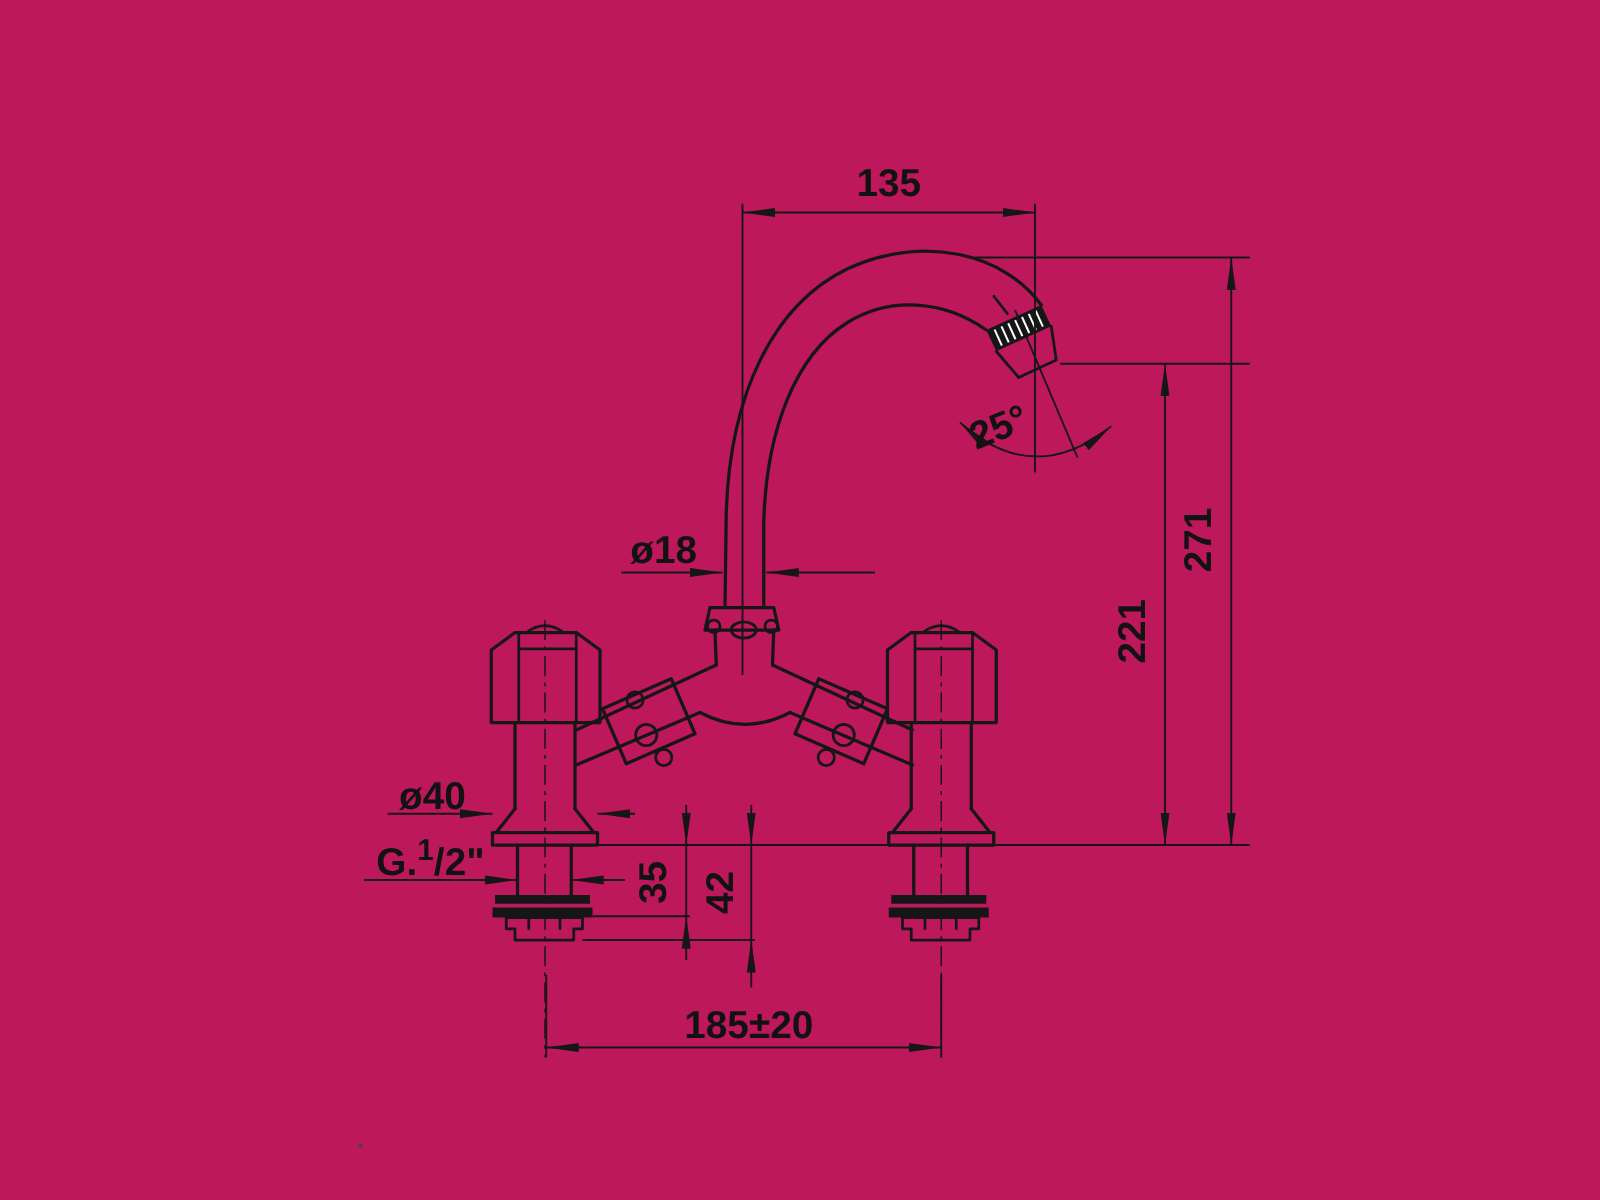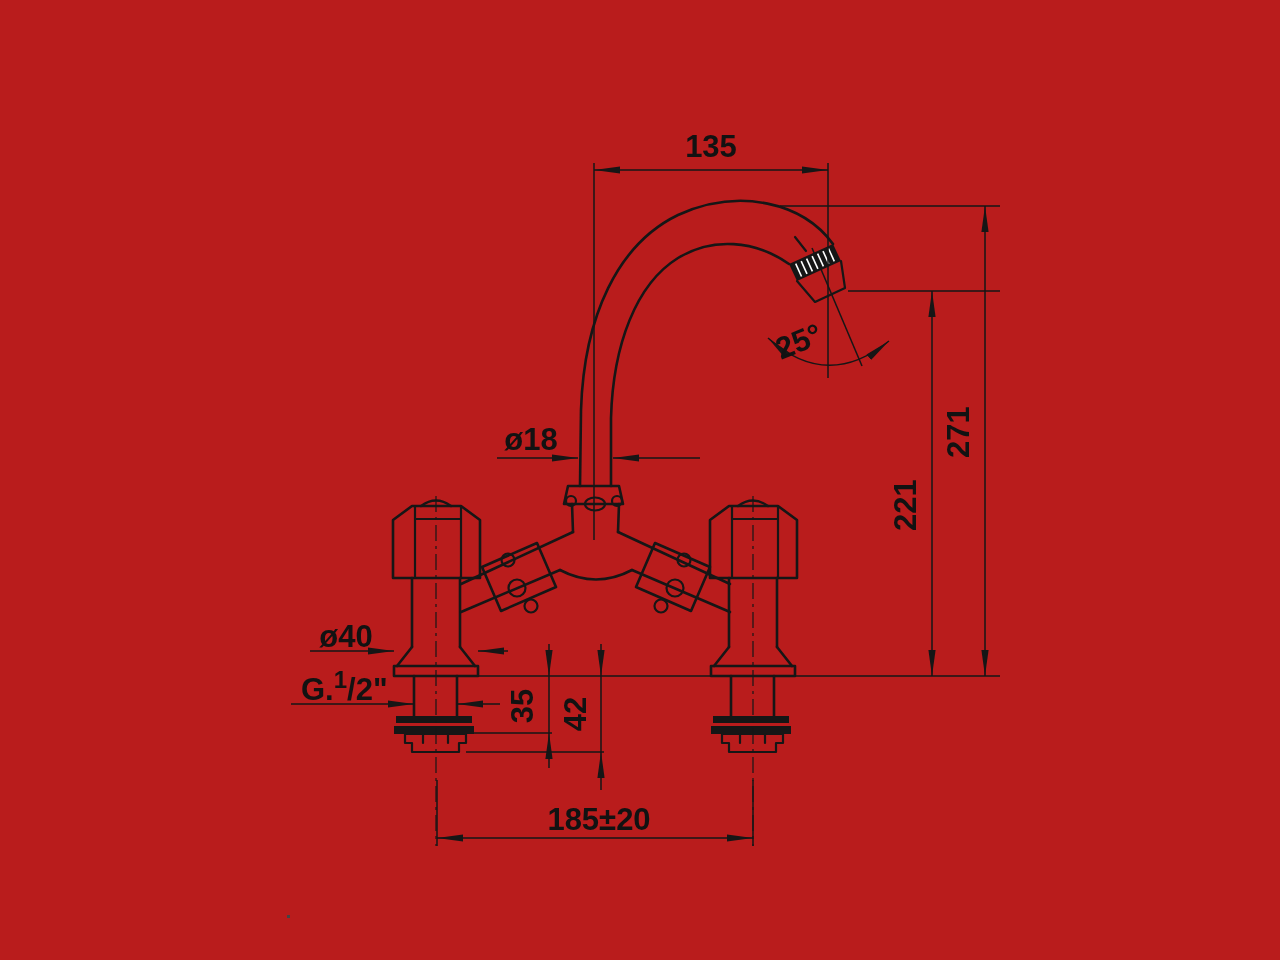--- a/index.html
+++ b/index.html
@@ -1,16 +1,16 @@
 <!DOCTYPE html>
 <html><head>
 <meta charset="utf-8">
 <style>
   html,body{margin:0;padding:0;background:#ffffff;width:1280px;height:960px;overflow:hidden;}
-  .stage{position:relative;width:1280px;height:960px;background:#b91c1c;}
+  .stage{position:relative;width:1280px;height:960px;background:#be185d;}
   svg{display:block;}
   .obj{stroke:#161616;stroke-width:2.6;fill:none;stroke-linejoin:round;stroke-linecap:round;}
   .obj2{stroke:#161616;stroke-width:2.2;fill:none;stroke-linejoin:round;stroke-linecap:round;}
   .thin{stroke:#161616;stroke-width:1.5;fill:none;stroke-linecap:butt;}
   .cl{stroke:#161616;stroke-width:1.2;fill:none;stroke-dasharray:16 5 3 5;}
   .blk{fill:#161616;stroke:none;}
   .knurl{stroke:#ffffff;stroke-width:1.6;fill:none;}
   text{font-family:"Liberation Sans","DejaVu Sans",sans-serif;font-weight:bold;font-size:31px;fill:#121212;}
 </style>
 </head>

